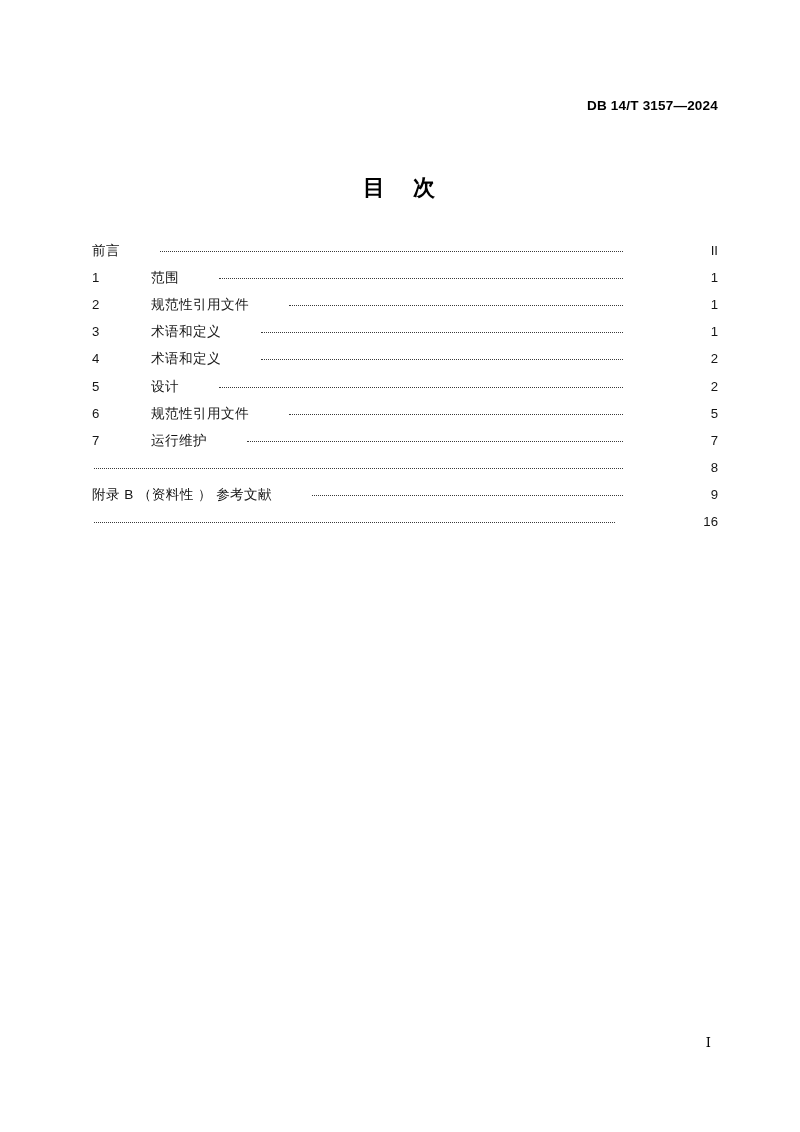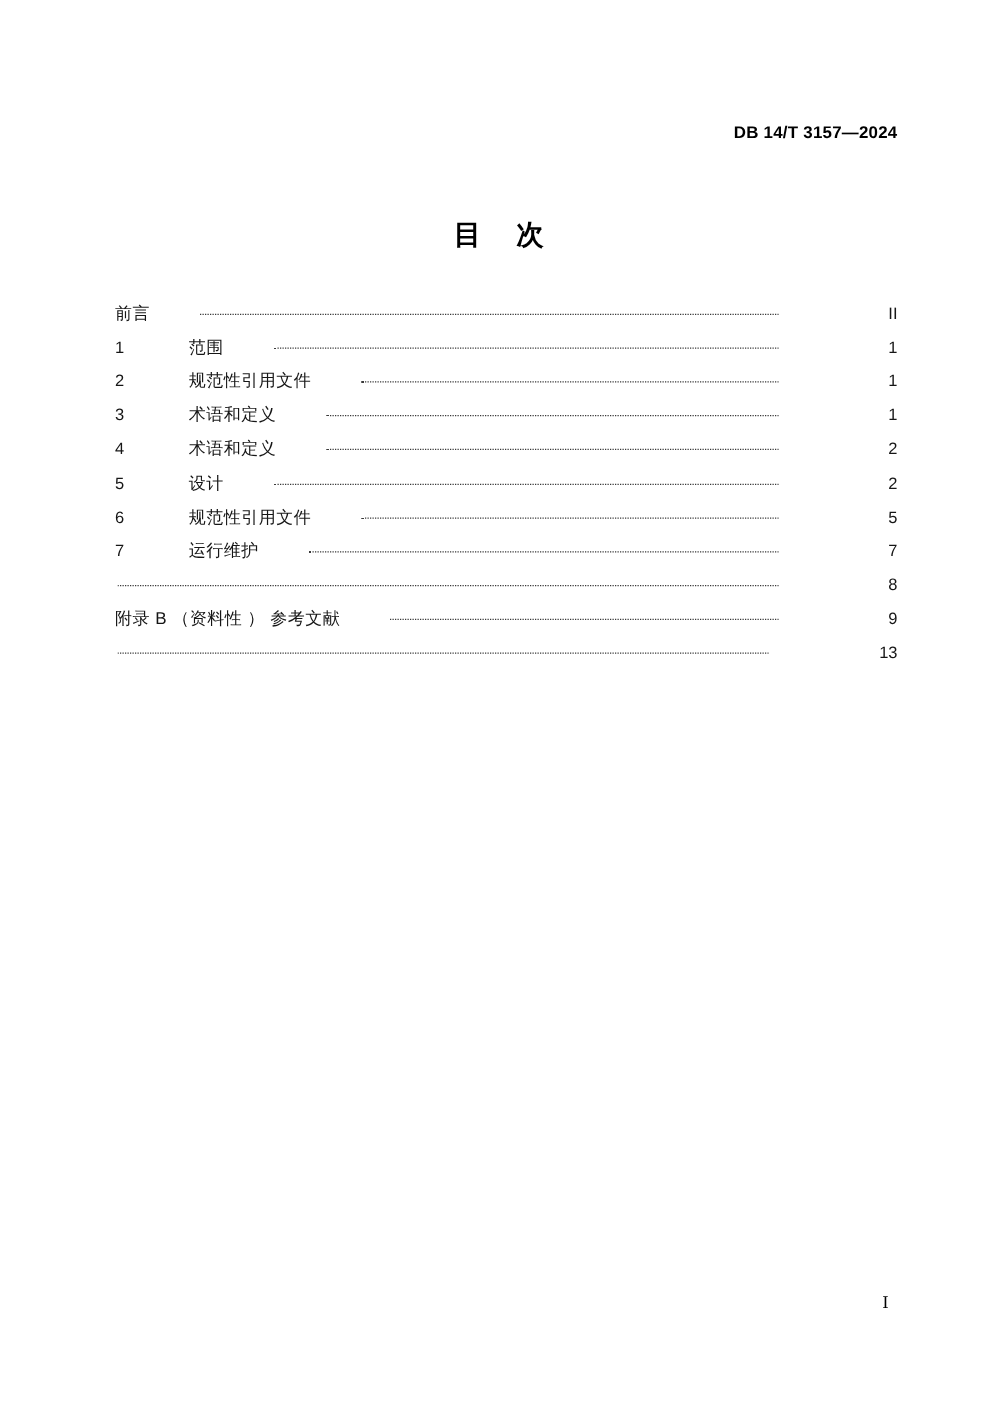--- a/index.html
+++ b/index.html
@@ -191,19 +191,19 @@
         <span class="toc-leader"></span>
         <span class="toc-page">8</span>
       </div>
       <div class="toc-row plain">
         <span class="toc-label">附录 B （资料性 ） 参考文献</span>
         <span class="toc-leader"></span>
         <span class="toc-page">9</span>
       </div>
       <div class="toc-row plain">
         <span class="toc-leader"></span>
-        <span class="toc-page">13</span>
+        <span class="toc-page">16</span>
       </div>
     </div>
 
   <div class="page-footer">I</div>
 
 </div>
 
 </body></html>

